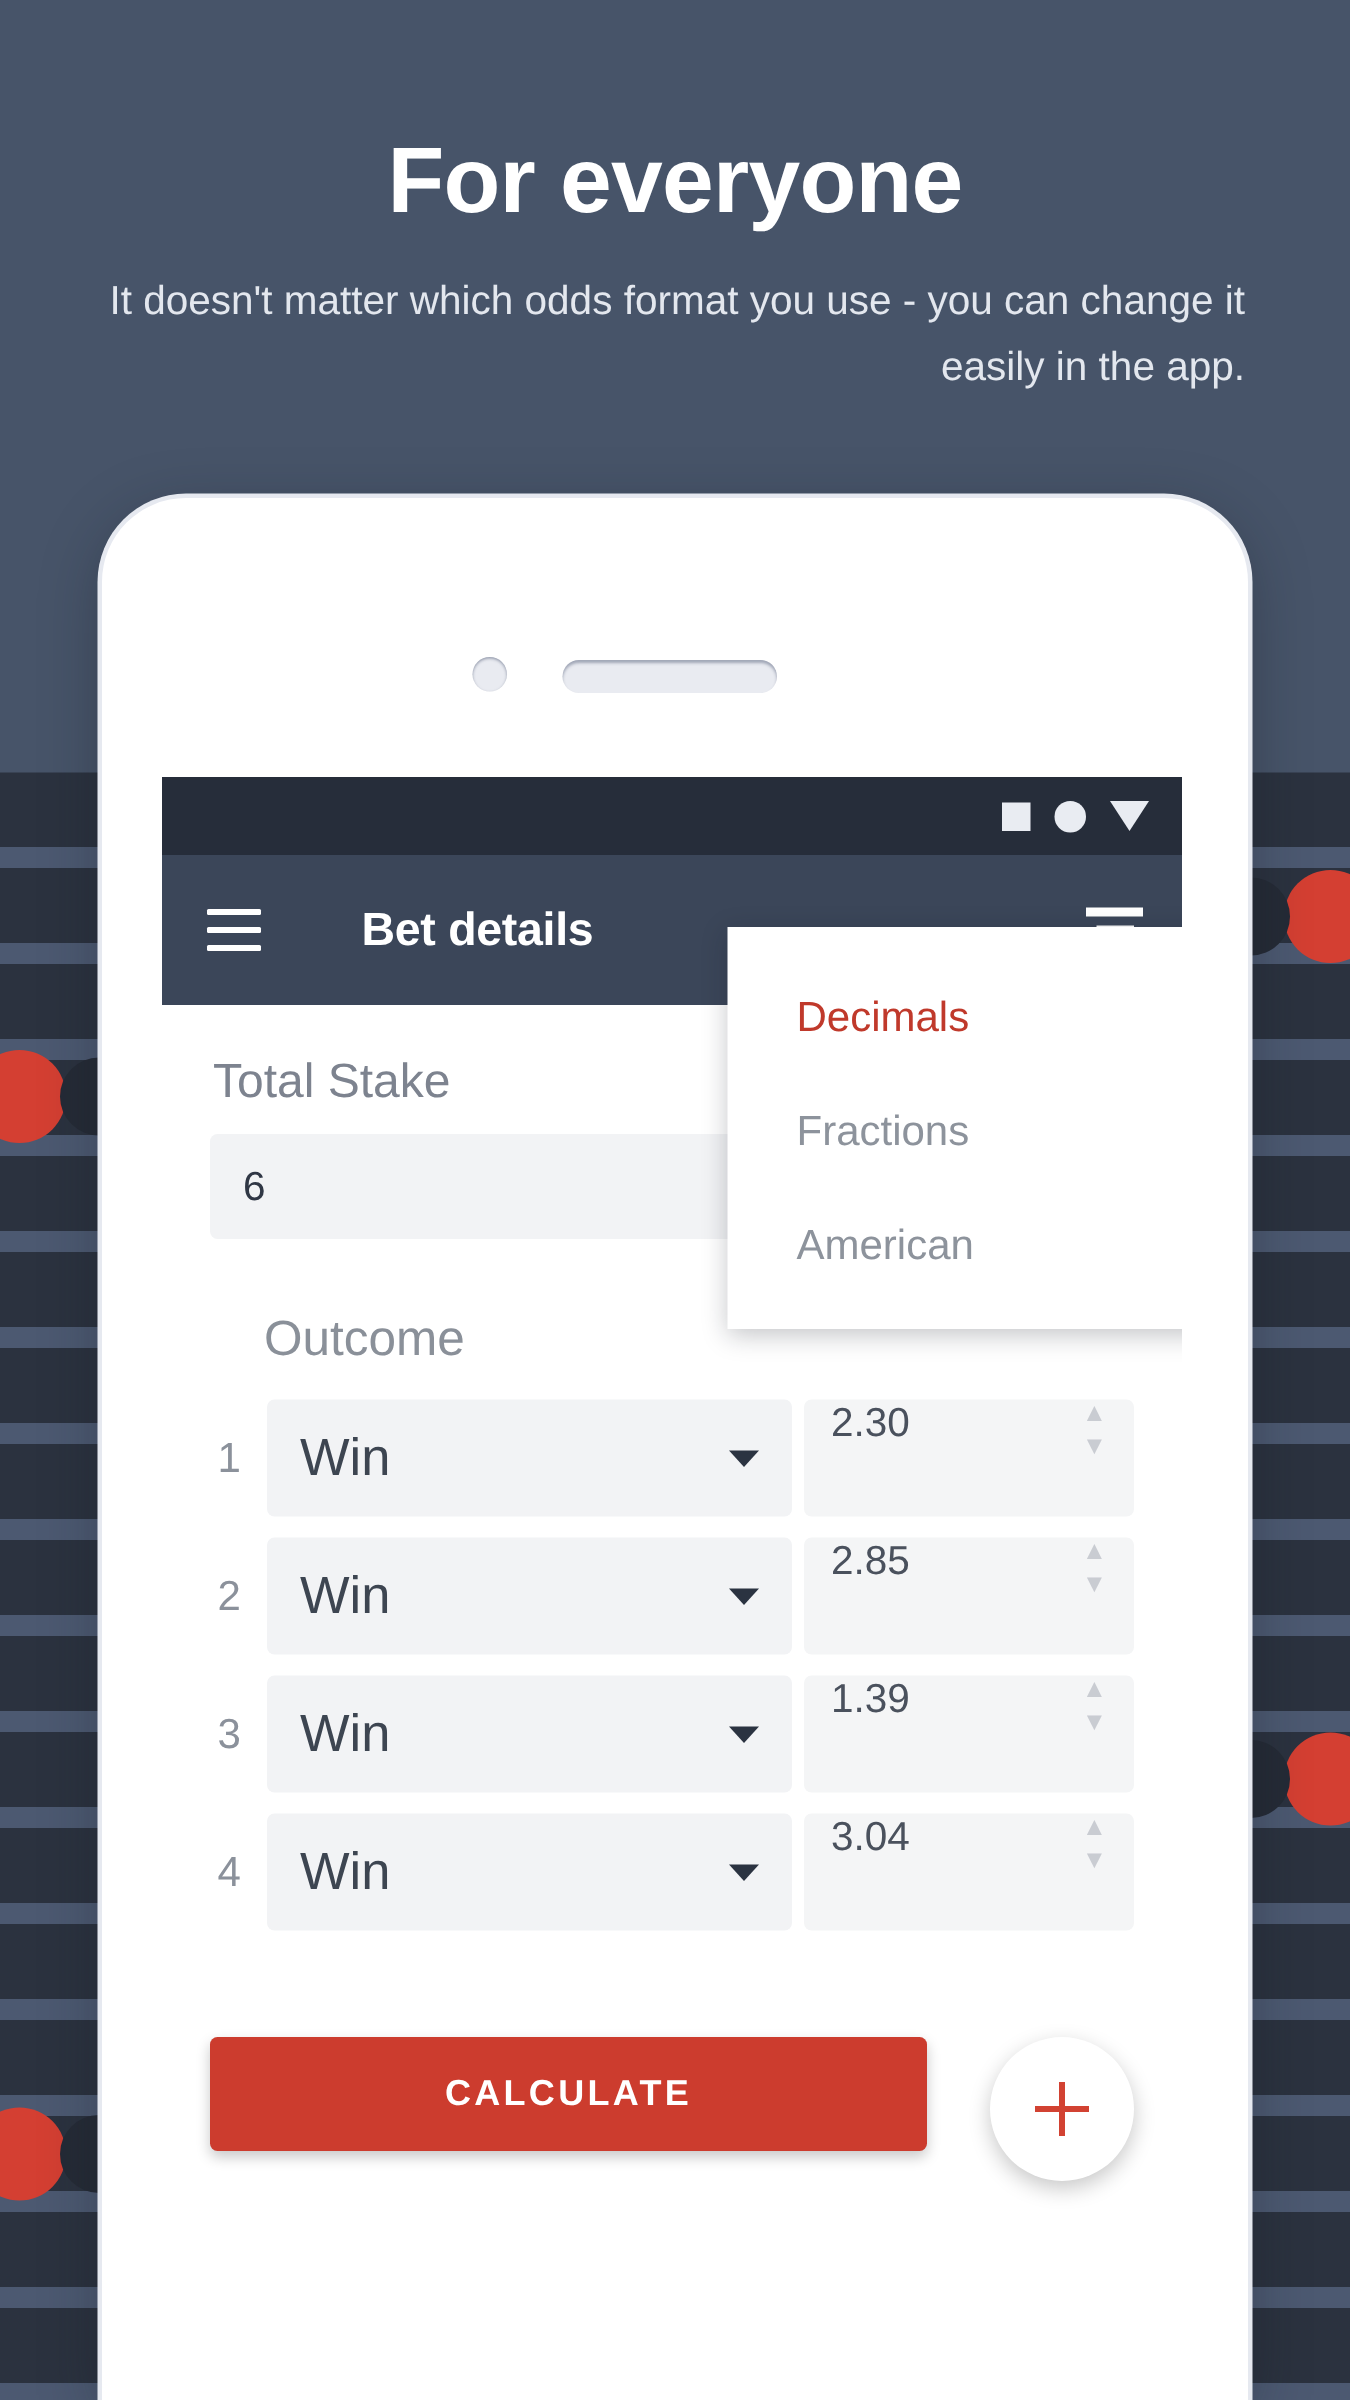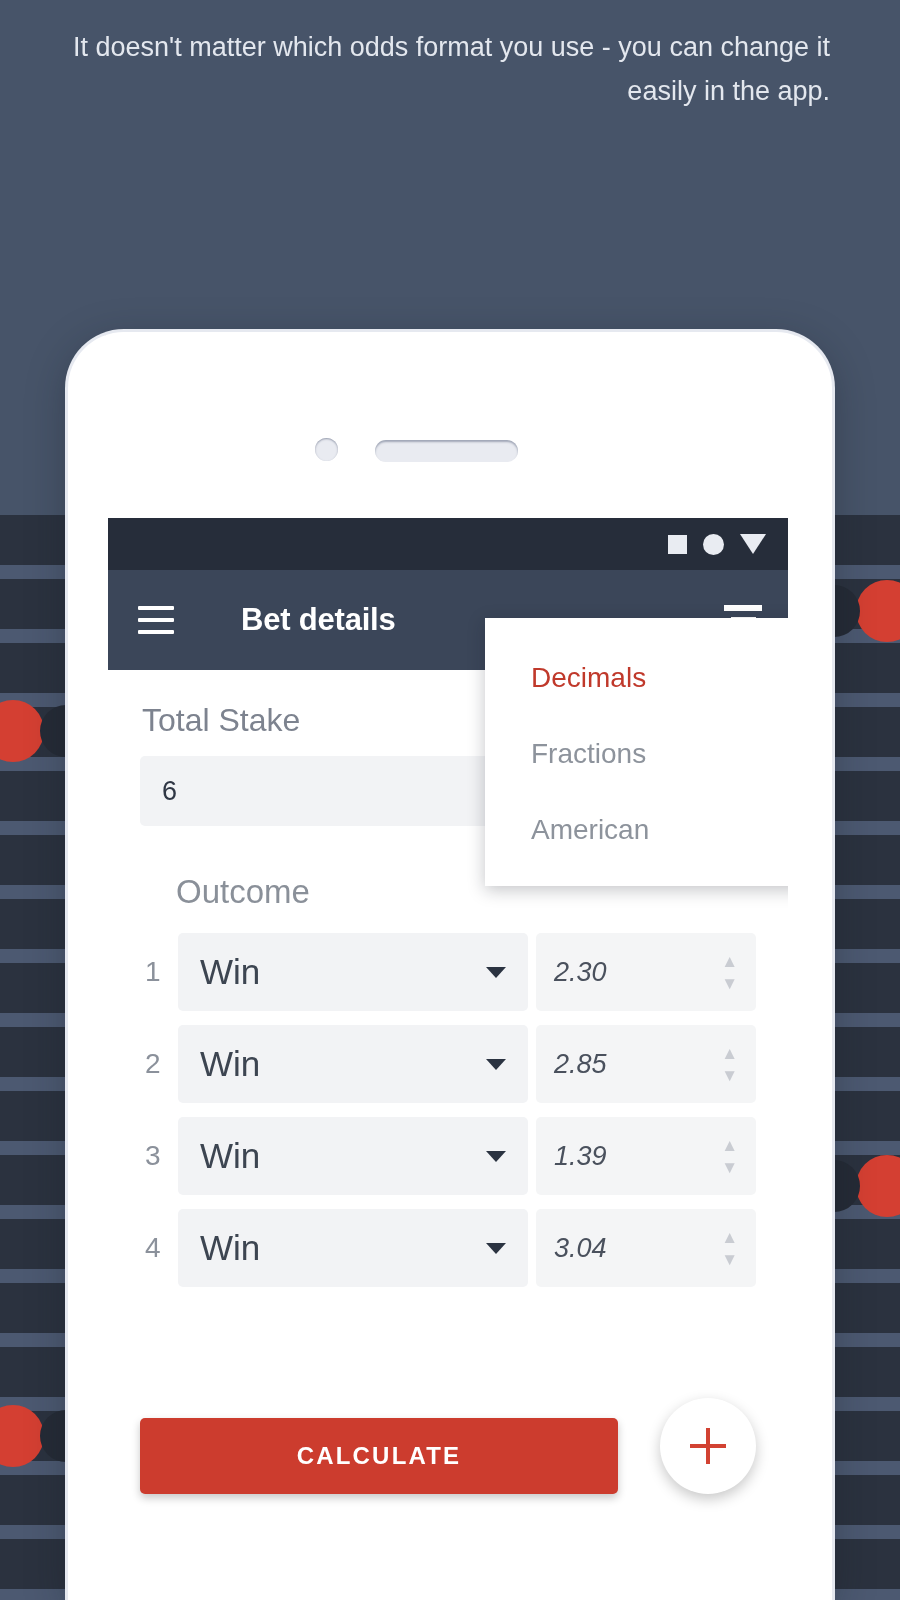--- a/index.html
+++ b/index.html
@@ -247,48 +247,47 @@
     border-right: 10px solid transparent;
     border-top: 11px solid #2b3341;
   }
   .odds-box {
     flex: 0 0 220px;
     height: 78px;
     background: #f4f5f6;
     border-radius: 5px;
     margin-left: 8px;
     display: flex;
-    align-items: center;
+    align-items: flex-start;
     padding: 0 18px;
     cursor: pointer;
-    font-style: italic;
   }
   .odds-text {
     font-size: 27px;
     color: #4a515d;
   }
   .stepper {
     margin-left: auto;
     display: flex;
     flex-direction: column;
     align-items: center;
     gap: 5px;
     color: #c9ccd2;
     line-height: 1;
   }
   .stepper span { font-size: 17px; }
 
   
   .bottom-actions {
     position: absolute;
     left: 0;
-    top: 880px;
+    top: 840px;
     width: 680px;
     display: flex;
-    align-items: flex-end;
+    align-items: flex-start;
     padding: 0 32px;
     gap: 30px;
   }
   .calculate-btn {
     flex: 0 0 478px;
     height: 76px;
     background: #cc3c2e;
     border-radius: 5px;
     color: #ffffff;
     font-size: 24px;
@@ -353,20 +352,21 @@
   <div class="dot dark" style="left:40px;  top:190px; width:52px; height:52px;"></div>
   <div class="dot red" style="left:-18px; top:890px; width:62px; height:62px;"></div>
   <div class="dot dark" style="left:40px;  top:895px; width:52px; height:52px;"></div>
   <div class="dot red" style="left:856px; top:65px;  width:62px; height:62px;"></div>
   <div class="dot dark" style="left:808px; top:70px;  width:52px; height:52px;"></div>
   <div class="dot red" style="left:856px; top:640px; width:62px; height:62px;"></div>
   <div class="dot dark" style="left:808px; top:645px; width:52px; height:52px;"></div>
 </div>
 
 <div class="hero">
+  <div class="hero-title">For everyone</div>
   <div class="hero-sub">It doesn't matter which odds format you use - you can change it easily in the app.</div>
 </div>
 
 <div class="phone">
 
   <div class="phone-camera"></div>
   <div class="phone-speaker"></div>
 
   <div class="screen">
 

